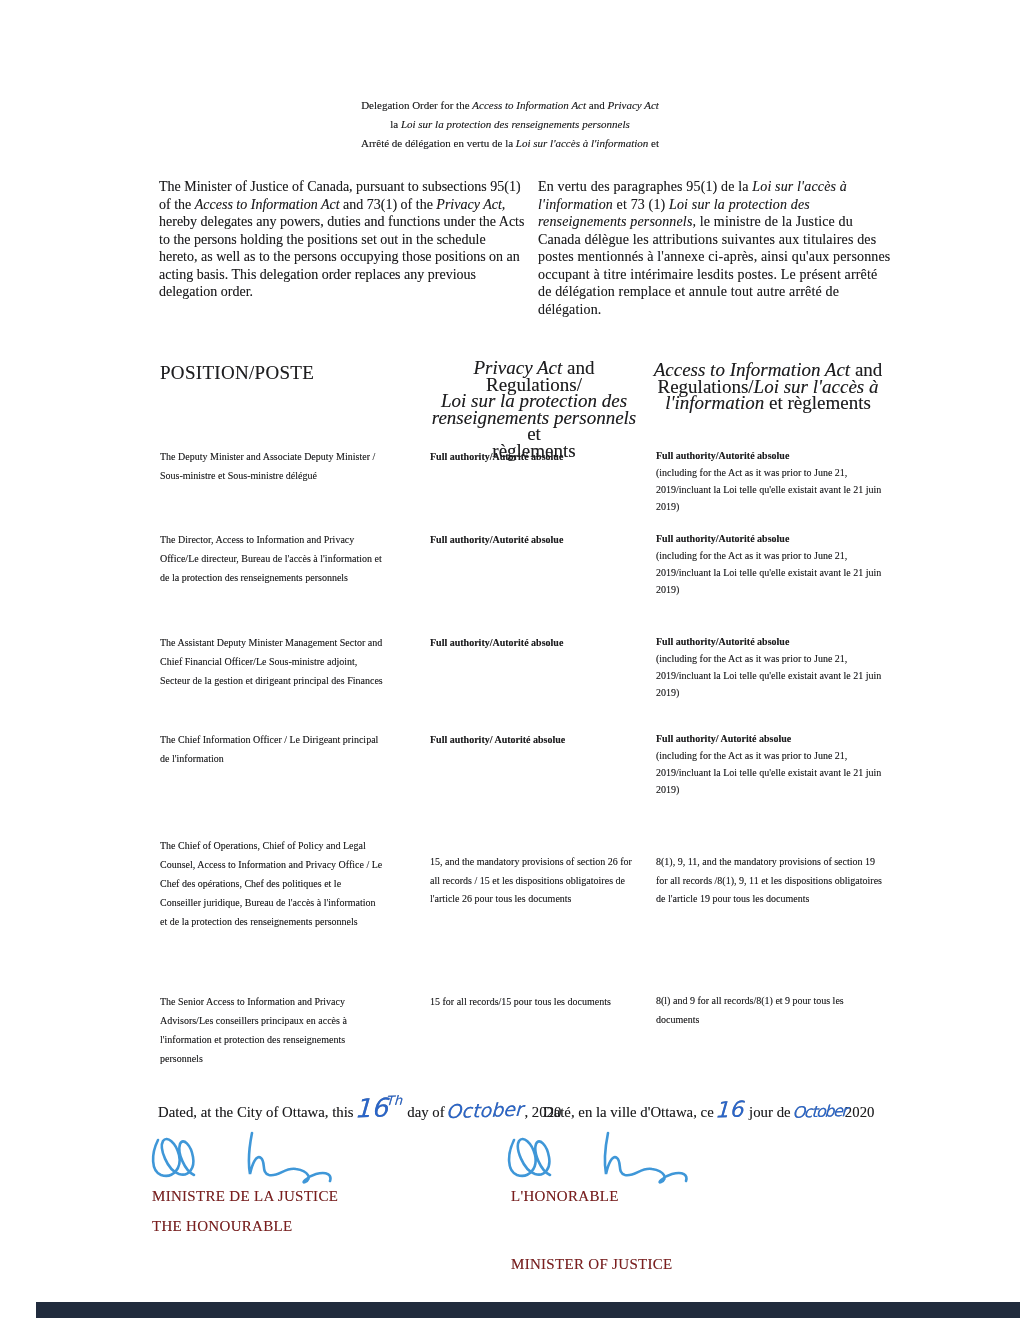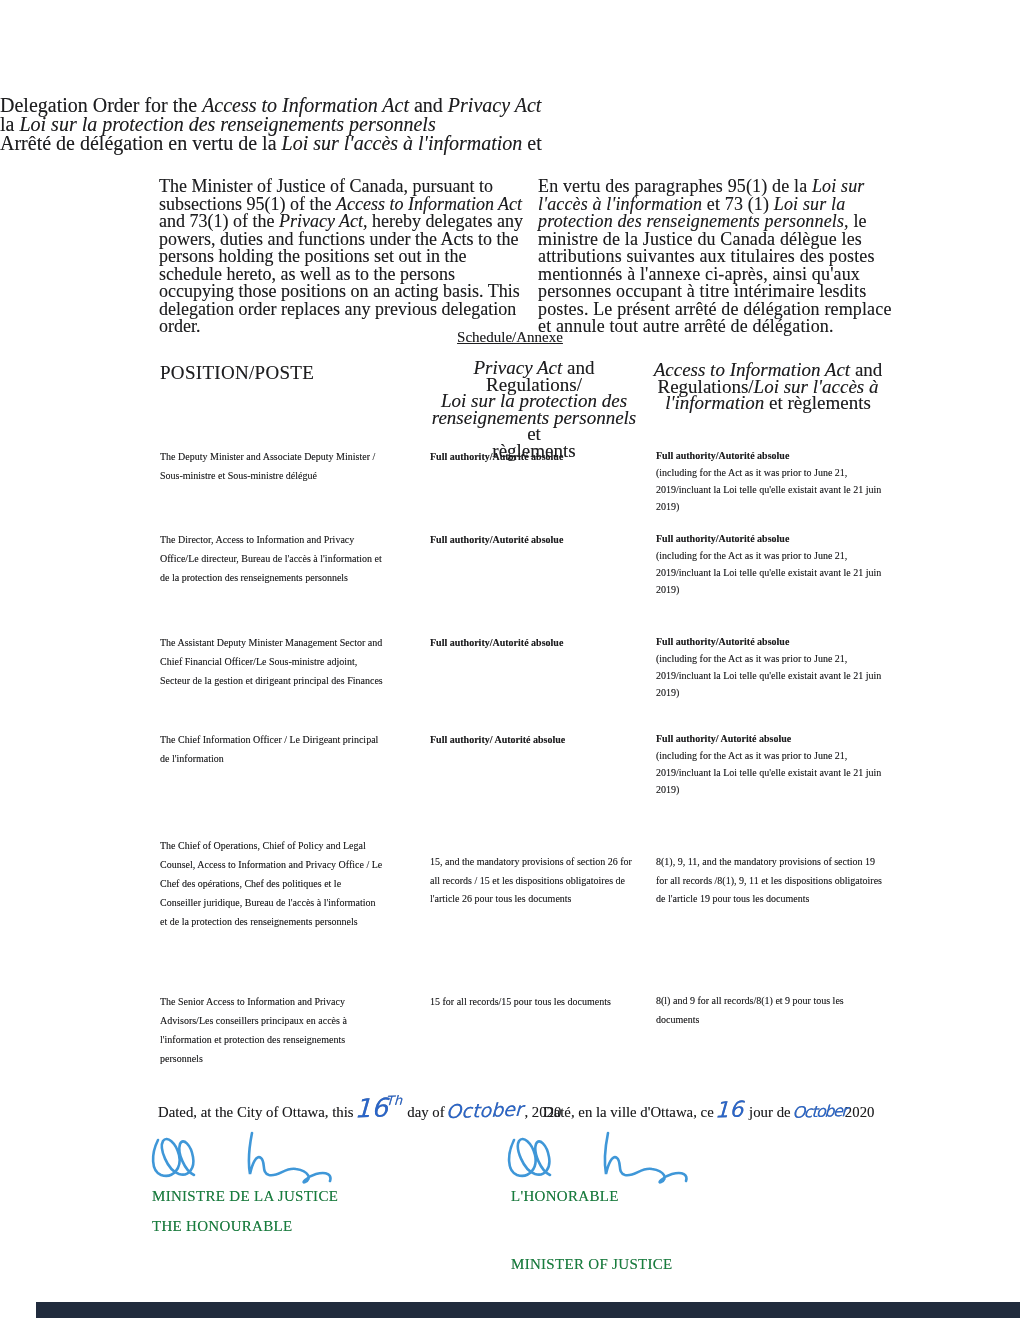--- a/index.html
+++ b/index.html
@@ -4,24 +4,24 @@
 <style>
   html,body { margin:0; padding:0; background:#ffffff; }
   .page {
     position:relative; width:1020px; height:1320px; background:#fff;
     font-family:"Liberation Serif", serif; color:#1d1d1f; overflow:hidden;
     text-shadow:0 0 .4px rgba(40,40,40,.45);
   }
   .it { font-style:italic; }
   .bd { font-weight:bold; }
 
-  .title { position:absolute; top:96px; left:0; width:100%; text-align:left;
-           font-size:20px; line-height:19px; }
+  .title { position:absolute; top:96px; left:0; width:100%; text-align:center;
+           font-size:11px; line-height:19px; }
 
-  .intro { position:absolute; top:178px; font-size:18px; line-height:17.5px; text-align:left; }
+  .intro { position:absolute; top:178px; font-size:14px; line-height:17.5px; text-align:left; }
   .intro-en { left:159px; width:366px; }
   .intro-fr { left:538px; width:356px; letter-spacing:.15px; }
 
   .schedule-heading { position:absolute; top:329px; left:0; width:100%; text-align:center;
                       font-size:15px; text-decoration:underline; }
 
   .hdr { position:absolute; font-size:19px; }
   .hdr-pos { left:160px; top:362px; width:220px; letter-spacing:.3px; }
   .hdr-prv { left:428px; top:360px; width:212px; text-align:center; line-height:16.5px; }
   .hdr-acc { left:652px; top:362px; width:232px; text-align:center; line-height:16.5px; }
@@ -49,21 +49,21 @@
   .dated .hw.hw-big { font-size:26px; }
   .dated .hw.hw-med { font-size:22px; }
   .hw-cramped { font-size:16px !important; letter-spacing:-1.5px; margin-right:-3px; }
   .sup { position:relative; top:-12px; font-size:13px !important; margin-left:-3px; }
 
   .sig { position:absolute; width:285px; height:60px; }
   .sig path { fill:none; stroke:#3f97d8; stroke-width:2.6; stroke-linecap:round; }
   .sig-left { left:146px; top:1126px; }
   .sig-right { left:502px; top:1126px; }
 
-  .siglabel { position:absolute; font-size:15px; letter-spacing:.3px; color:#15803d;font-family:Liberation Serif, serif; }
+  .siglabel { position:absolute; font-size:15px; letter-spacing:.3px; color:#7f1d1d;font-family:Liberation Serif, serif; }
   .sl-1 { left:152px; top:1188px; }
   .sl-2 { left:152px; top:1218px; }
   .sr-1 { left:511px; top:1188px; }
   .sr-2 { left:511px; top:1218px;margin-top:38px; }
 
   .scan-bar { position:absolute; left:36px; top:1302px; width:984px; height:16px;
               background:#212b3d; }
 </style>
 </head>
 <body>
@@ -72,21 +72,20 @@
 
   <div class="title">
     <div><span>Delegation Order for the </span><span class="it">Access to Information Act</span><span> and </span><span class="it">Privacy Act</span></div>
     <div><span>la </span><span class="it">Loi sur la protection des renseignements personnels</span></div>
     <div><span>Arrêté de délégation en vertu de la </span><span class="it">Loi sur l'accès à l'information</span><span> et</span></div>
   </div>
 
   <div class="intro intro-en"><span>The Minister of Justice of Canada, pursuant to subsections 95(1) of the </span><span class="it">Access to Information Act</span><span> and 73(1) of the </span><span class="it">Privacy Act,</span><span> hereby delegates any powers, duties and functions under the Acts to the persons holding the positions set out in the schedule hereto, as well as to the persons occupying those positions on an acting basis. This delegation order replaces any previous delegation order.</span></div>
   <div class="intro intro-fr"><span>En vertu des paragraphes 95(1) de la </span><span class="it">Loi sur l'accès à l'information</span><span> et 73 (1) </span><span class="it">Loi sur la protection des renseignements personnels,</span><span> le ministre de la Justice du Canada délègue les attributions suivantes aux titulaires des postes mentionnés à l'annexe ci-après, ainsi qu'aux personnes occupant à titre intérimaire lesdits postes. Le présent arrêté de délégation remplace et annule tout autre arrêté de délégation.</span></div>
 
-  <div class="schedule-heading">Schedule/Annexe</div>
 
   <div class="hdr hdr-pos">POSITION/POSTE</div>
   <div class="hdr hdr-prv"><span class="it">Privacy Act</span><span> and Regulations/</span><br><span class="it">Loi sur la protection des</span><br><span class="it">renseignements personnels</span><span> et</span><br><span>règlements</span></div>
   <div class="hdr hdr-acc"><span class="it">Access to Information Act</span><span> and</span><br><span>Regulations/</span><span class="it">Loi sur l'accès à</span><br><span class="it">l'information</span><span> et règlements</span></div>
 
   <div class="trow r0">
     <div class="cell cell-pos">The Deputy Minister and Associate Deputy Minister / Sous-ministre et Sous-ministre délégué</div>
     <div class="cell cell-prv cell-bold">Full authority/Autorité absolue</div>
     <div class="cell cell-acc"><span class="bd">Full authority/Autorité absolue</span><br><span>(including for the Act as it was prior to June 21, 2019/incluant la Loi telle qu'elle existait avant le 21 juin 2019)</span></div>
   </div>

